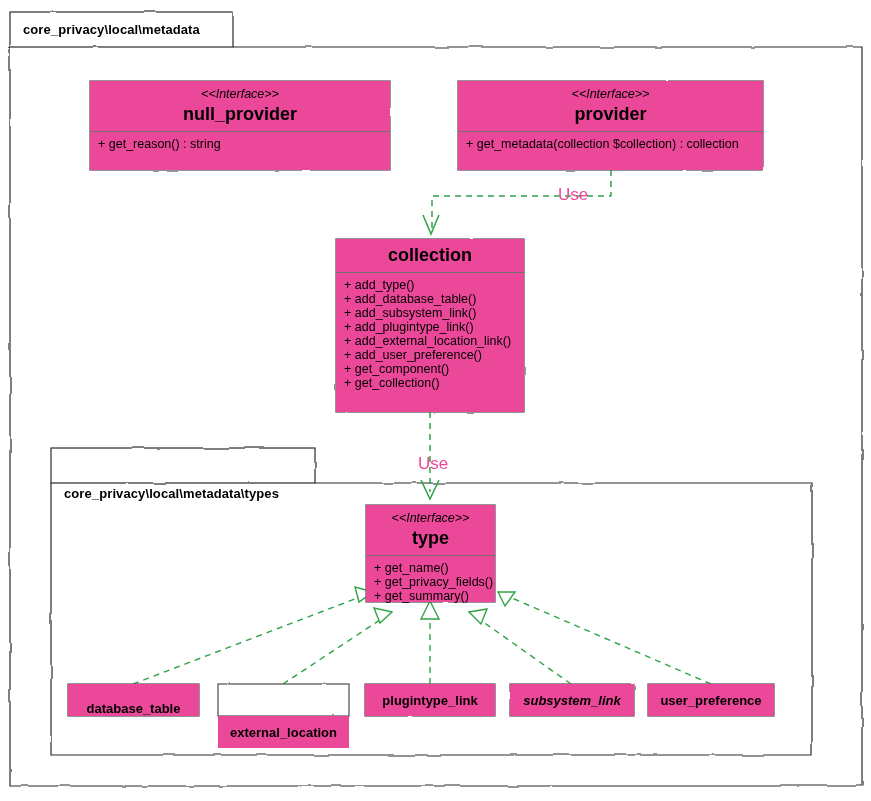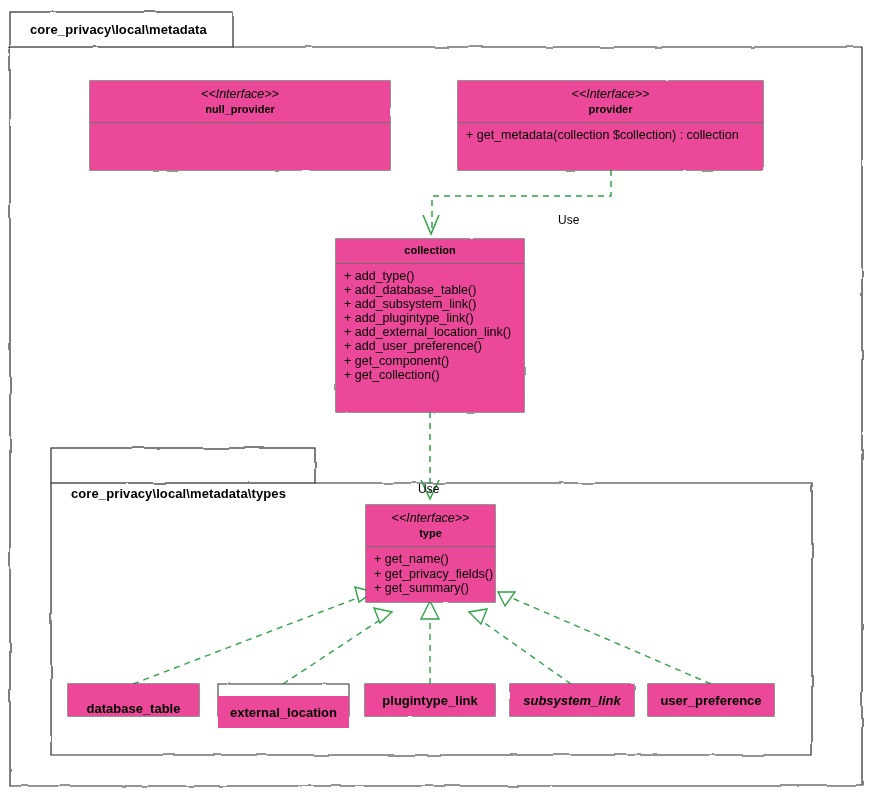--- a/index.html
+++ b/index.html
@@ -33,37 +33,37 @@
   .pkg-tab-label {
     position: absolute;
     box-sizing: border-box;
     font-size: 13px;
     font-weight: bold;
     color: #000000;
     letter-spacing: 0.1px;
     z-index: 3;
     display: flex;
     align-items: center;
-    padding-left: 20px;
+    padding-left: 13px;
     white-space: nowrap;
   }
   .cls-head {
     box-sizing: border-box;
     text-align: center;
     padding: 6px 4px 6px 4px;
     line-height: 1.25;
   }
   .cls-stereo {
     font-size: 12.5px;
     font-style: italic;
     color: #000000;
     display: block;
   }
   .cls-name {
-    font-size: 11px;
+    font-size: 18px;
     font-weight: bold;
     color: #000000;
     display: block;
   }
   .cls-div {
     height: 1px;
     background: #707070;
     width: 100%;
   }
   .cls-body {
@@ -79,26 +79,25 @@
   .simple-box {
     display: flex;
     align-items: center;
     justify-content: center;
   }
   .simple-box .cls-name {
     font-size: 13px;
   }
   .edge-label {
     position: absolute;
-    font-size: 12px;
-    color: #000000;
+    font-size: 17px;
+    color: #ec4899;
     z-index: 3;
     background: transparent;
     white-space: nowrap;
-    margin-top: 28px;
   }
 </style>
 </head>
 <body>
 
 <div id="canvas">
 
   <svg id="svg-layer" viewBox="0 0 871 801" xmlns="http://www.w3.org/2000/svg">
     <defs>
       <filter id="sketch" x="-5%" y="-20%" width="110%" height="140%">
@@ -172,20 +171,23 @@
   <div class="pkg-tab-label" style="left:10px; top:12px; width:223px; height:35px;">core_privacy\local\metadata</div>
 
   <div class="pkg-tab-label" style="left:51px; top:448px; width:264px; height:35px;margin-top:28px;">core_privacy\local\metadata\types</div>
 
   <div class="node" style="left:90px; top:81px; width:300px; height:89px;">
     <div class="cls-head">
       <span class="cls-stereo">&lt;&lt;Interface&gt;&gt;</span>
       <span class="cls-name">null_provider</span>
     </div>
     <div class="cls-div"></div>
+    <div class="cls-body">
+      <div class="cls-member">+ get_reason() : string</div>
+    </div>
   </div>
 
   <div class="node" style="left:458px; top:81px; width:305px; height:89px;">
     <div class="cls-head">
       <span class="cls-stereo">&lt;&lt;Interface&gt;&gt;</span>
       <span class="cls-name">provider</span>
     </div>
     <div class="cls-div"></div>
     <div class="cls-body">
       <div class="cls-member">+ get_metadata(collection $collection) : collection</div>
@@ -219,21 +221,21 @@
       <div class="cls-member">+ get_name()</div>
       <div class="cls-member">+ get_privacy_fields()</div>
       <div class="cls-member">+ get_summary()</div>
     </div>
   </div>
 
   <div class="node simple-box" style="left:68px; top:684px; width:131px; height:32px;align-items:flex-end;">
     <span class="cls-name">database_table</span>
   </div>
 
-  <div class="node simple-box" style="left:218px; top:696px; width:131px; height:32px;">
+  <div class="node simple-box" style="left:218px; top:716px; width:131px; height:32px;">
     <span class="cls-name">external_location</span>
   </div>
 
   <div class="node simple-box" style="left:365px; top:684px; width:130px; height:32px;text-align:center;">
     <span class="cls-name">plugintype_link</span>
   </div>
 
   <div class="node simple-box" style="left:510px; top:684px; width:124px; height:32px;font-style:italic;">
     <span class="cls-name">subsystem_link</span>
   </div>

